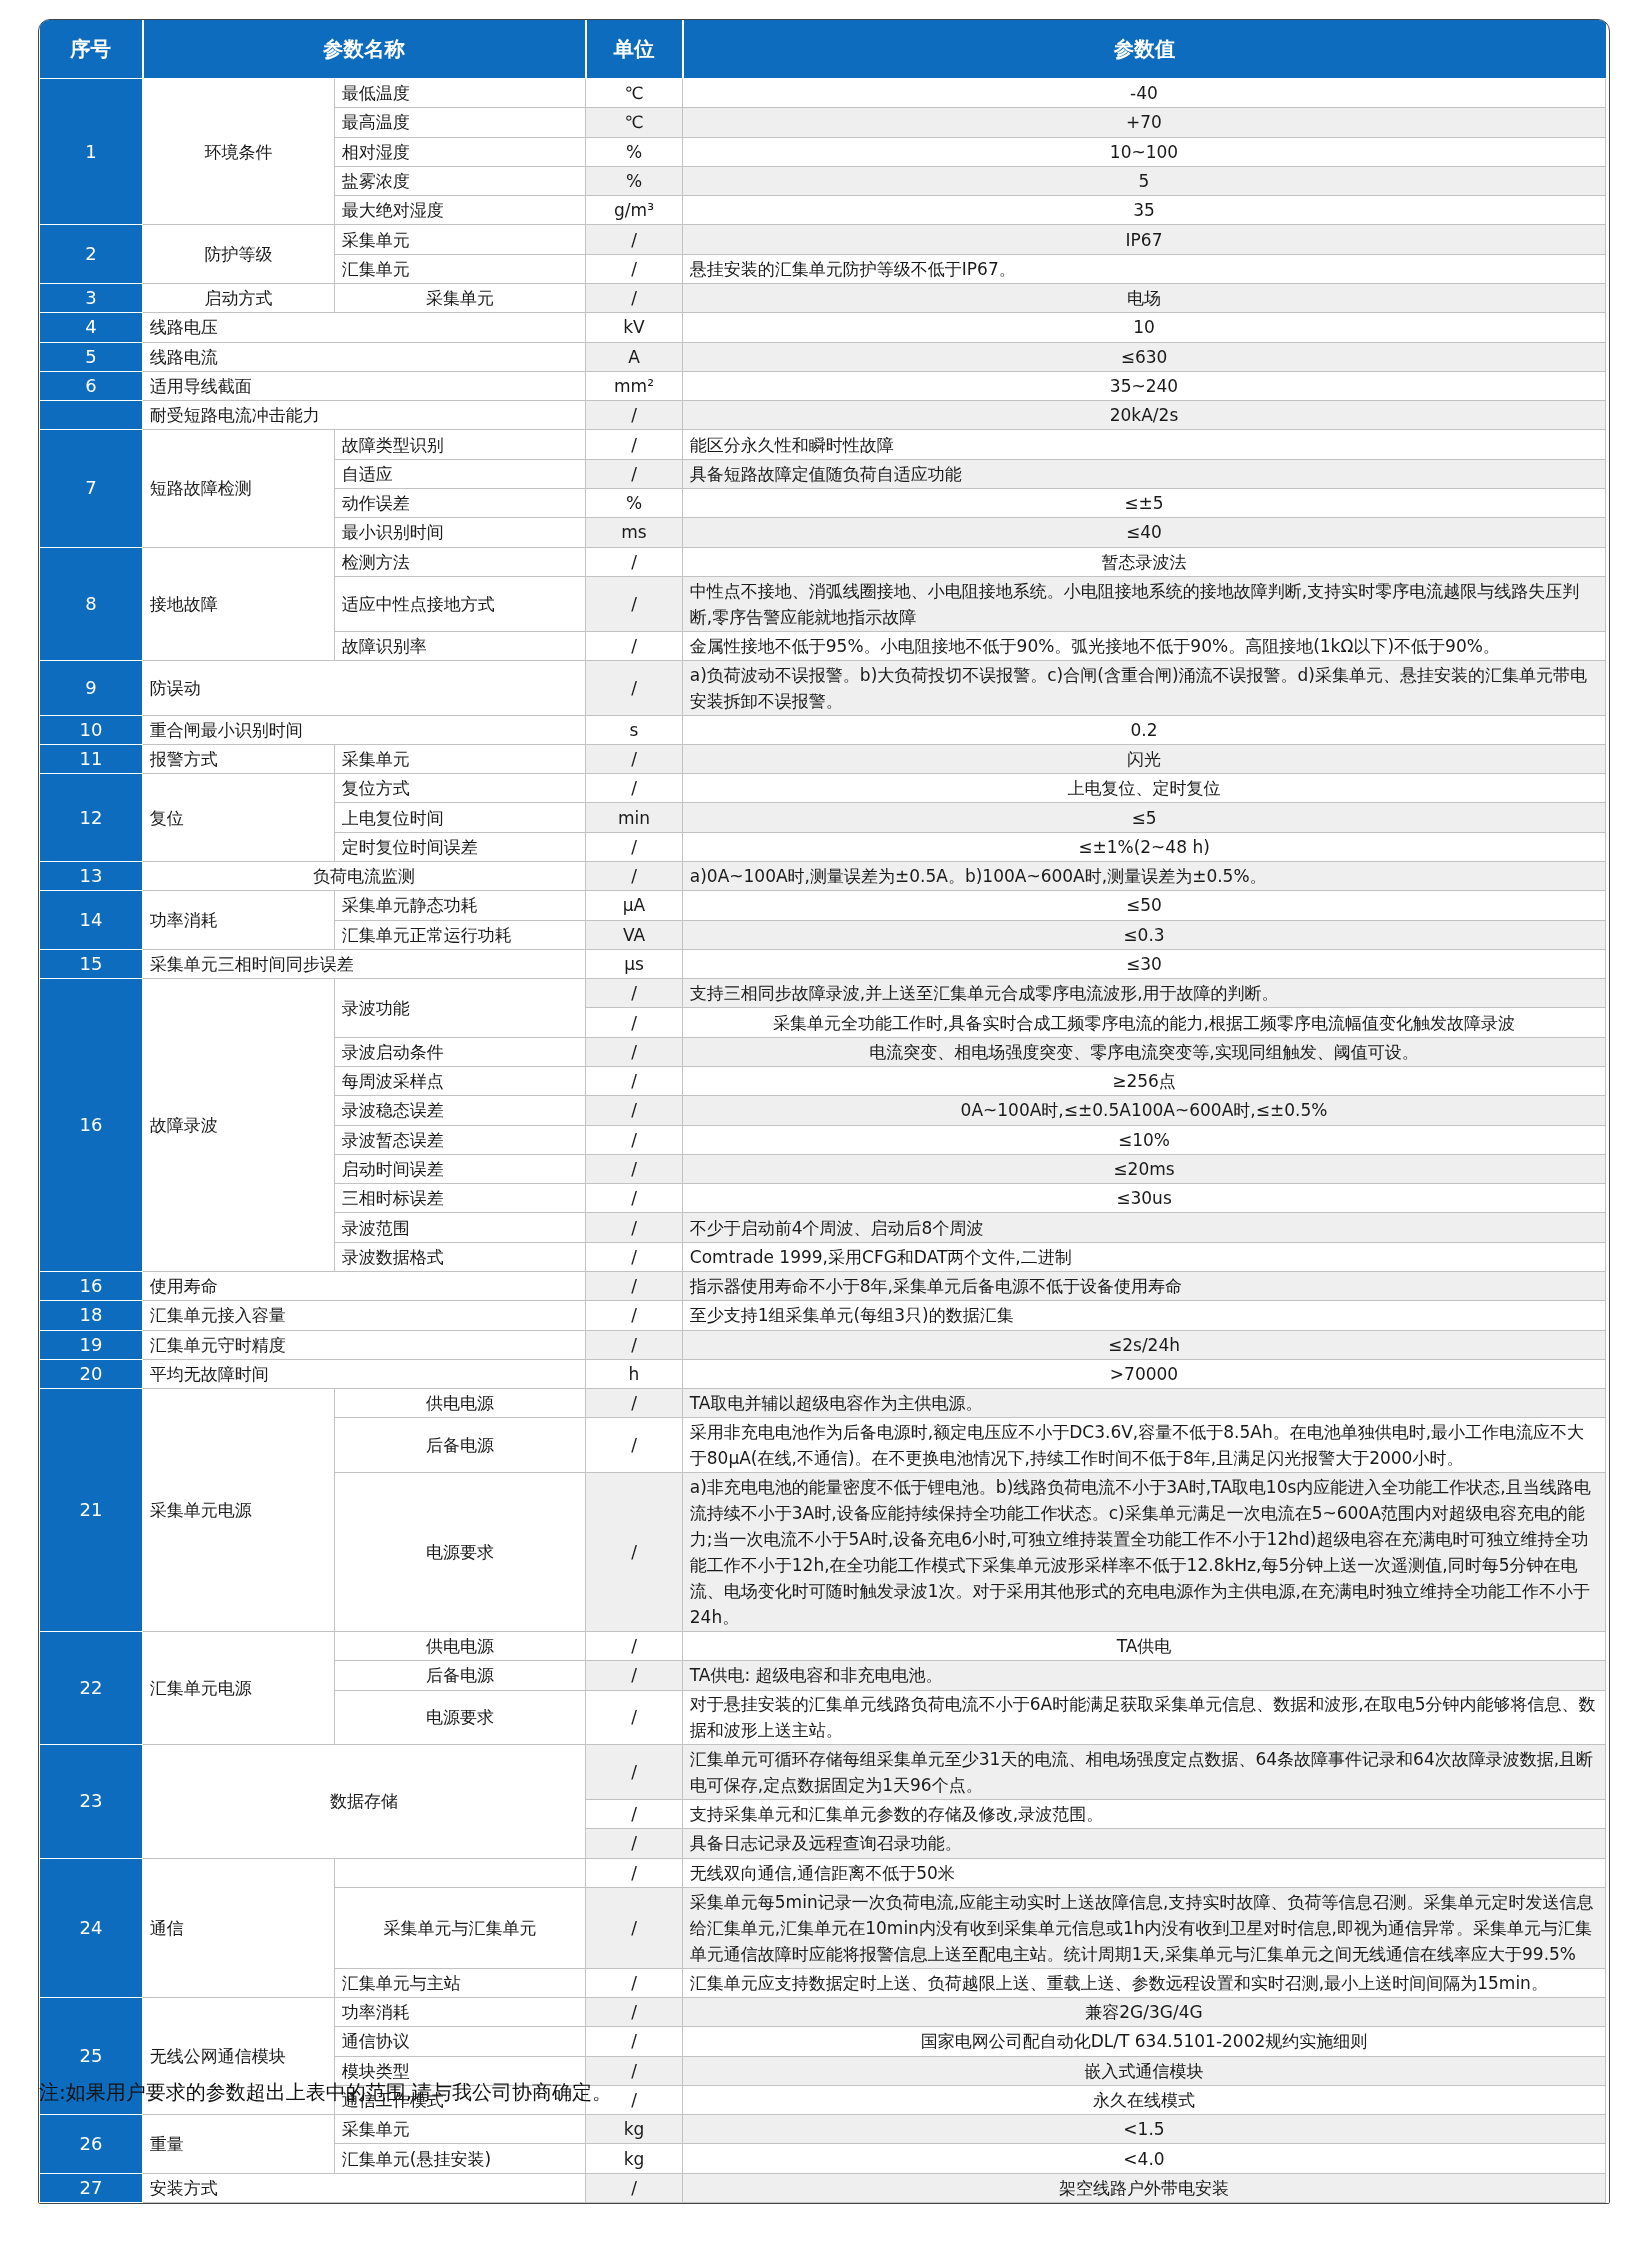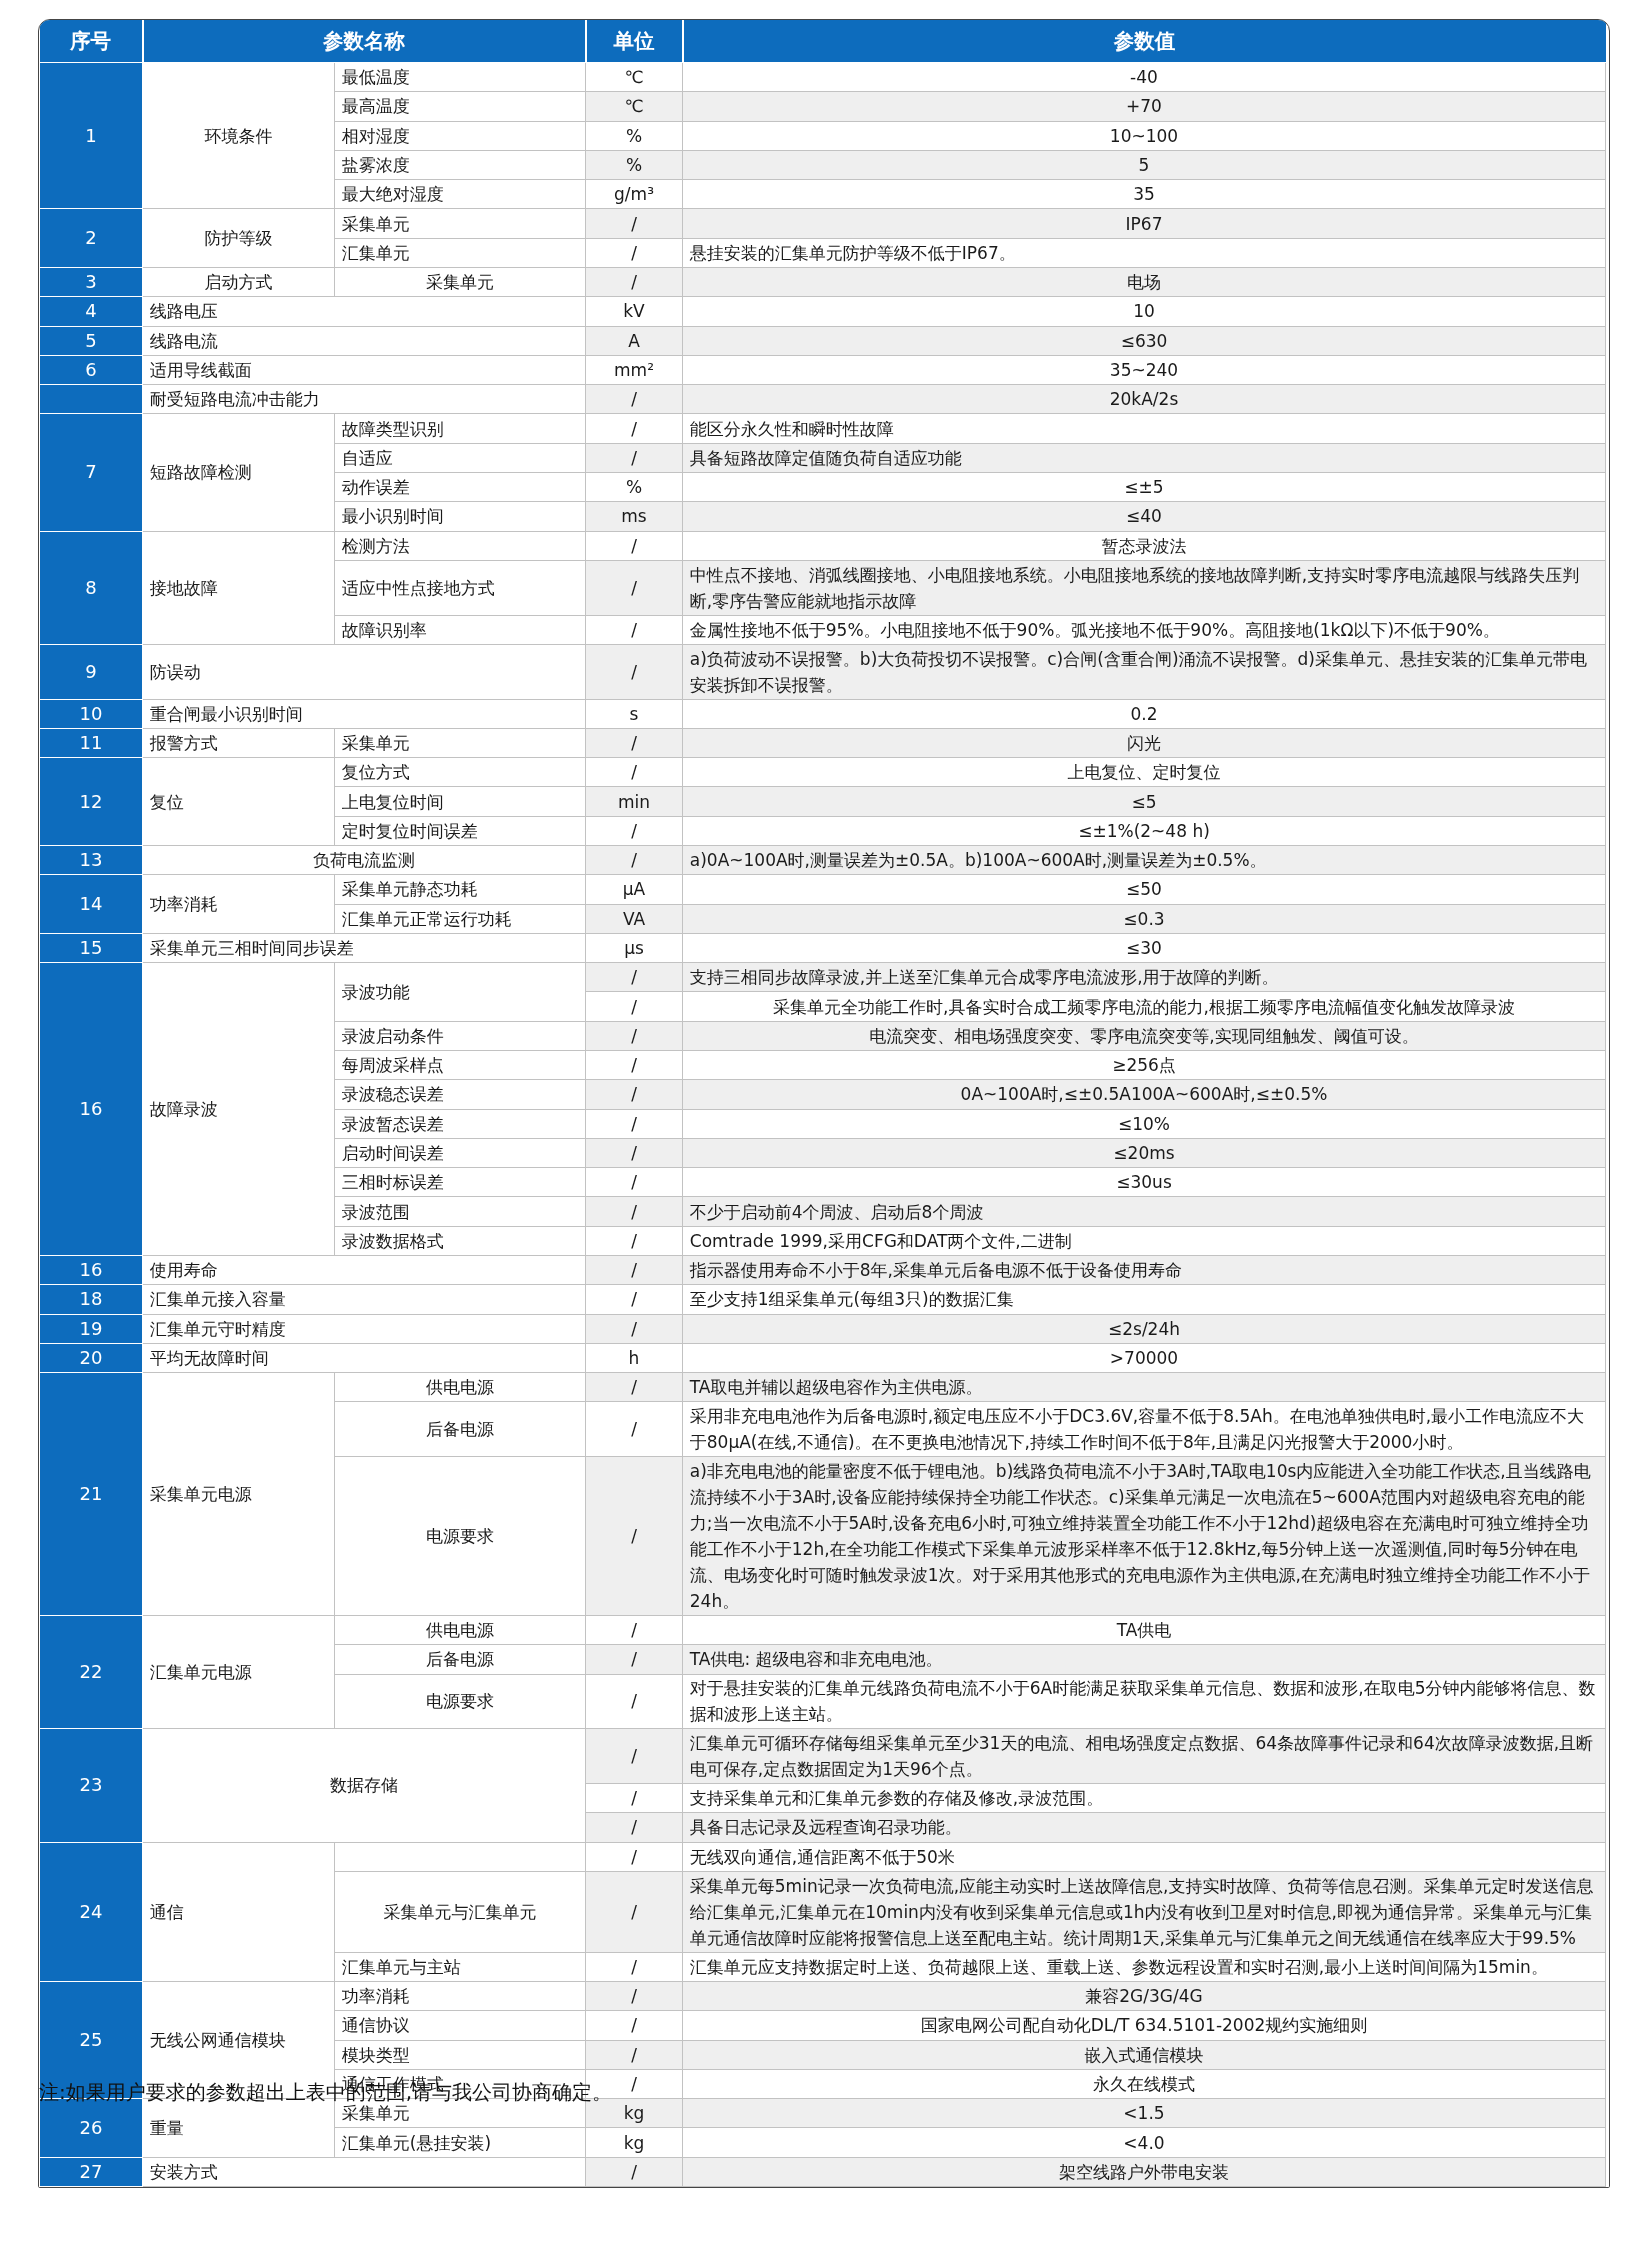--- a/index.html
+++ b/index.html
@@ -10,21 +10,21 @@
   .table-wrap{
     position:absolute;left:38px;top:19px;width:1570px;
     border:1.7px solid #454545;border-radius:12px 12px 1.7px 1.7px;overflow:hidden;
     background:#fff;
   }
   table{border-collapse:collapse;table-layout:fixed;width:1567px;}
   col.c-no{width:103px}col.c-n1{width:192px}col.c-n2{width:251px}col.c-u{width:97px}col.c-v{width:923px}
   th{
     background:var(--blue,#0d6cbd);color:#fff;font-size:20.5px;font-weight:bold;
     height:34px;text-align:center;border-left:2.6px solid #fff;border-bottom:1.7px solid #fff;
-    padding:4px;
+    padding:12px;
     margin-top:39px;
   }
   th:first-child{border-left:none;}
   td{
     border:0.9px solid #c2c2c2;font-size:17px;line-height:26px;height:26.5px;
     padding:0.9px 6.8px;vertical-align:middle;background:#fff;overflow:hidden;
   }
   td.no{
     background:var(--blue,#0d6cbd);color:#fff;text-align:center;
     border:1.7px solid #ffffff;font-size:18px;

